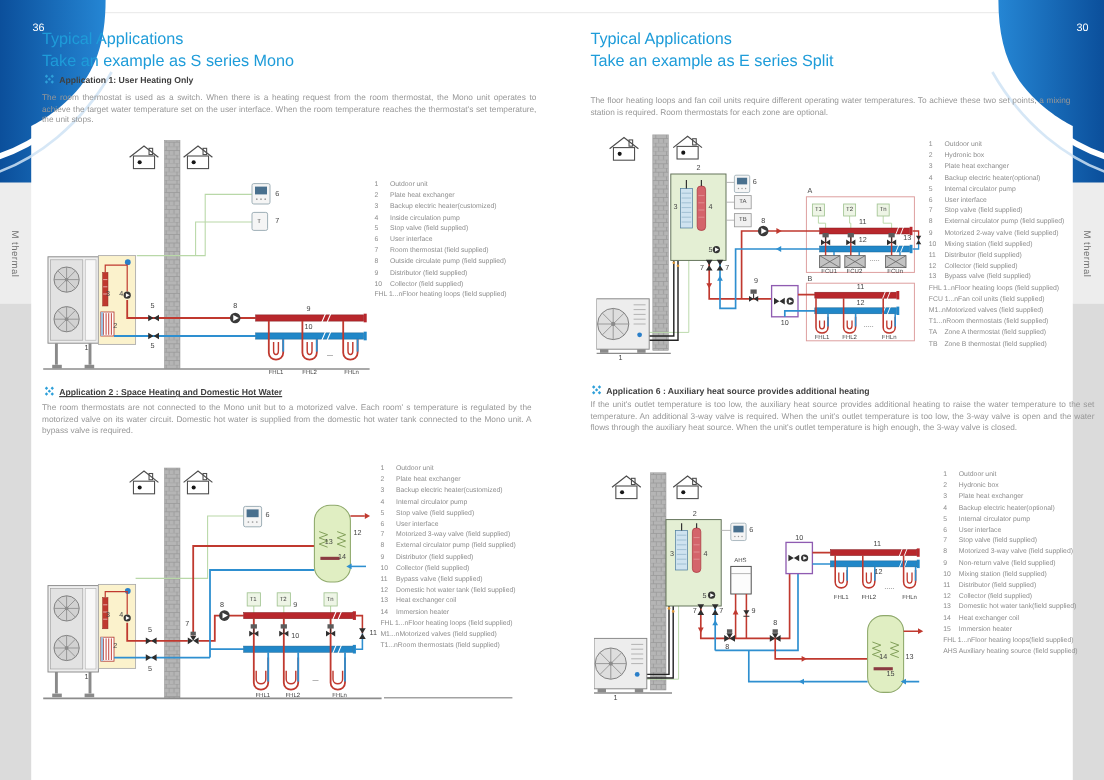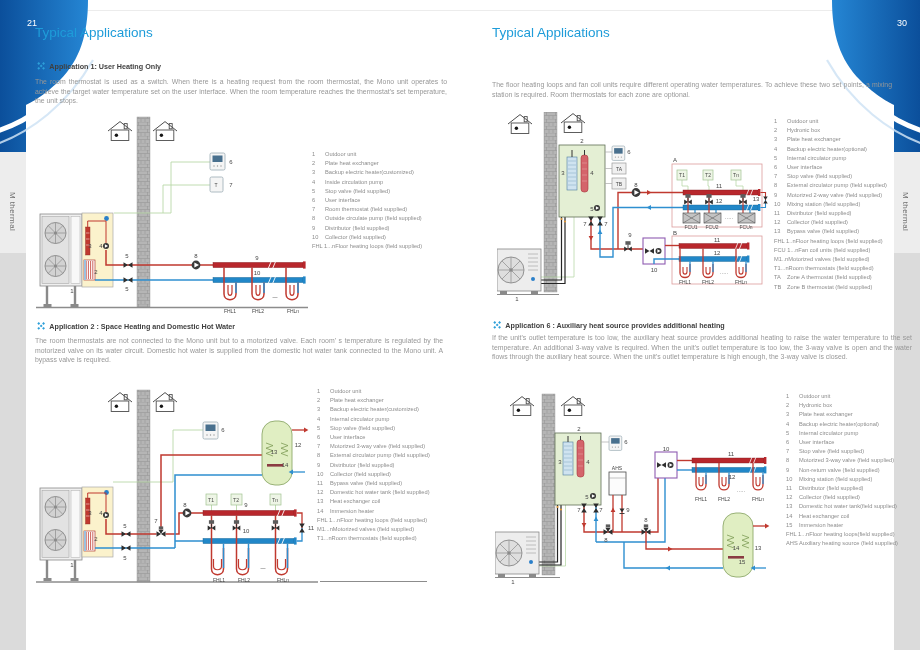--- a/index.html
+++ b/index.html
@@ -154,27 +154,28 @@
     <path d="M0,0 H88 C88,34 80,60 60,80 C44,96 30,103 26,105 L26,152 L0,152 Z" fill="url(#gL)"></path>
     <path d="M-6,132 C28,122 62,98 86,58" stroke="#ffffff" stroke-width="5" fill="none"></path>
     <path d="M-6,145 C30,133 68,104 93,60" stroke="#cfe3f4" stroke-width="2.2" fill="none" opacity="0.85"></path>
   </svg>
   <svg class="abs" style="left:820px;top:0;" width="100" height="170" viewBox="0 0 100 170">
     <path d="M100,0 H12 C12,34 20,60 40,80 C56,96 70,103 74,105 L74,152 L100,152 Z" fill="url(#gR)"></path>
     <path d="M106,132 C72,122 38,98 14,58" stroke="#ffffff" stroke-width="5" fill="none"></path>
     <path d="M106,145 C70,133 32,104 7,60" stroke="#cfe3f4" stroke-width="2.2" fill="none" opacity="0.85"></path>
   </svg>
 
-  <span class="pagenum" style="left:27px;top:18px;">21</span>
+  <span class="pagenum" style="left:27px;top:18px;">36</span>
   <span class="pagenum" style="left:897px;top:18px;">30</span>
   <span class="mtherm" style="left:8px;top:192px;">M thermal</span>
   <span class="mtherm" style="left:901px;top:192px;">M thermal</span>
 
   <div class="title" style="left:35px;top:24px;">
     <div>Typical Applications</div>
+    <div>Take an example as S series Mono</div>
   </div>
 
   <div class="apph" style="left:36px;top:62px;">
     <span class="dmicon"></span>
     <span>Application 1: User Heating Only</span>
   </div>
   <div class="body-text" style="left:35px;top:77px;width:412px;">The room thermostat is used as a switch. When there is a heating request from the room thermostat, the Mono unit operates to achieve the target water temperature set on the user interface. When the room temperature reaches the thermostat's set temperature, the unit stops.</div>
 
   <div class="diag" style="left:35px;top:115px;width:275px;height:200px;">
     <svg width="275" height="200" viewBox="0 0 275 200">
@@ -276,21 +277,21 @@
       <div class="lg-row">
         <span class="lg-n">10</span>
         <span class="lg-t">Collector (field supplied)</span>
       </div>
       <div class="lg-row">
         <span class="lg-n">FHL 1...n</span>
         <span class="lg-t">Floor heating loops (field supplied)</span>
       </div>
     </div>
 
-  <div class="apph" style="left:36px;top:322px;">
+  <div class="apph" style="left:36px;top:322px;text-decoration:underline;">
     <span class="dmicon"></span>
     <span>Application 2 :  Space Heating and Domestic Hot Water</span>
   </div>
   <div class="body-text" style="left:35px;top:336px;width:408px;">The room thermostats are not connected to the Mono unit but to a motorized valve. Each room' s temperature is regulated by the motorized valve on its water circuit. Domestic hot water is supplied from the domestic hot water tank connected to the Mono unit. A bypass valve is required.</div>
 
   <div class="diag" style="left:35px;top:388px;width:285px;height:207px;">
     <svg width="285" height="207" viewBox="0 0 285 207">
       <rect x="102" y="2" width="13" height="192" fill="url(#brick)" stroke="#8f8f8f" stroke-width="0.4"></rect>
       <use href="#house" x="73" y="4"></use>
       <use href="#house" x="118" y="4"></use>
@@ -442,20 +443,21 @@
       </div>
       <div class="lg-row">
         <span class="lg-n">T1...n</span>
         <span class="lg-t">Room thermostats (field supplied)</span>
       </div>
     </div>
   <div class="groundext" style="left:320px;top:581px;width:107px;height:1.3px;"></div>
 
   <div class="title" style="left:492px;top:24px;">
     <div>Typical Applications</div>
+    <div>Take an example as E series Split</div>
   </div>
 
   <div class="body-text" style="left:492px;top:80px;width:420px;max-width:400px;">The floor heating loops and fan coil units require different operating water temperatures. To achieve these two set points, a mixing station is required. Room thermostats for each zone are optional.</div>
 
   <div class="diag" style="left:497px;top:112px;width:280px;height:200px;">
     <svg width="280" height="200" viewBox="0 0 280 200">
       <rect x="47" y="0" width="13" height="180" fill="url(#brick)" stroke="#8f8f8f" stroke-width="0.4"></rect>
       <use href="#house" x="11" y="2"></use>
       <use href="#house" x="64" y="1"></use>
       <path d="M185,68 V74 H191 V83 M211,68 V74 H212 V83 M239,68 V74 H246 V83 M77,105 V165 H44" stroke="#b9d8a8" stroke-width="0.8" fill="none"></path>

